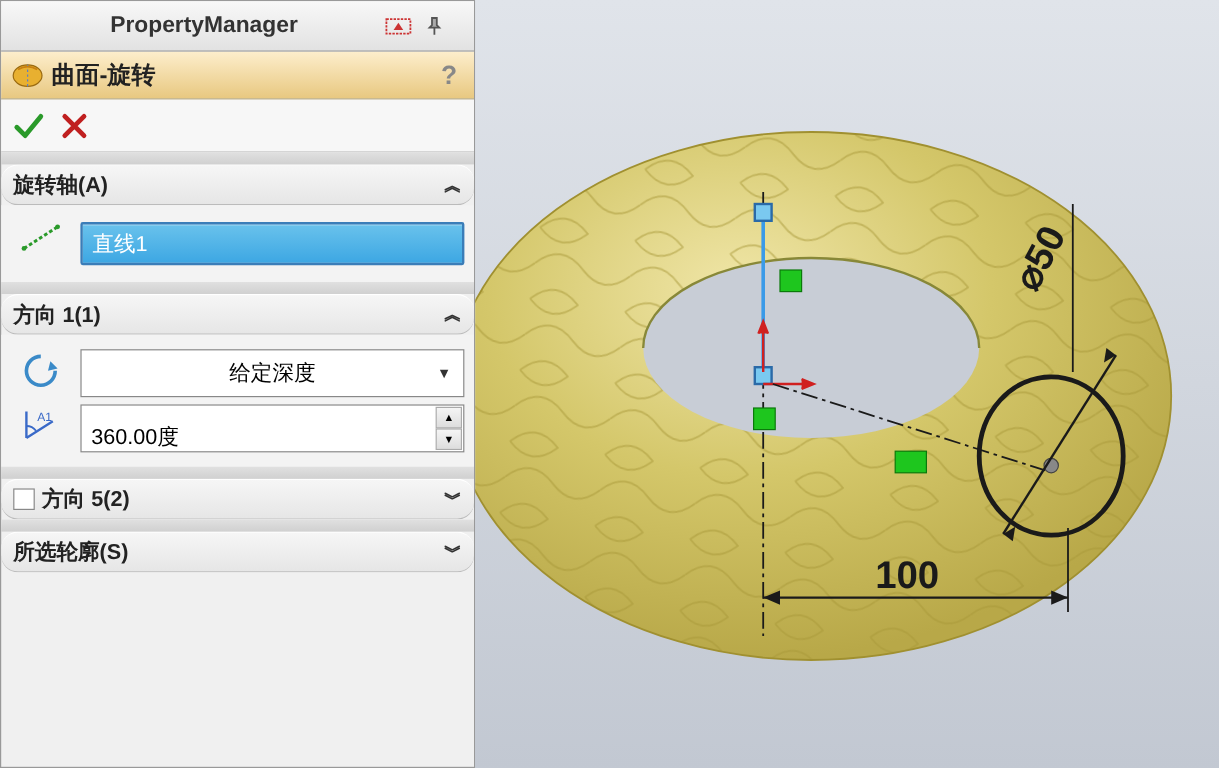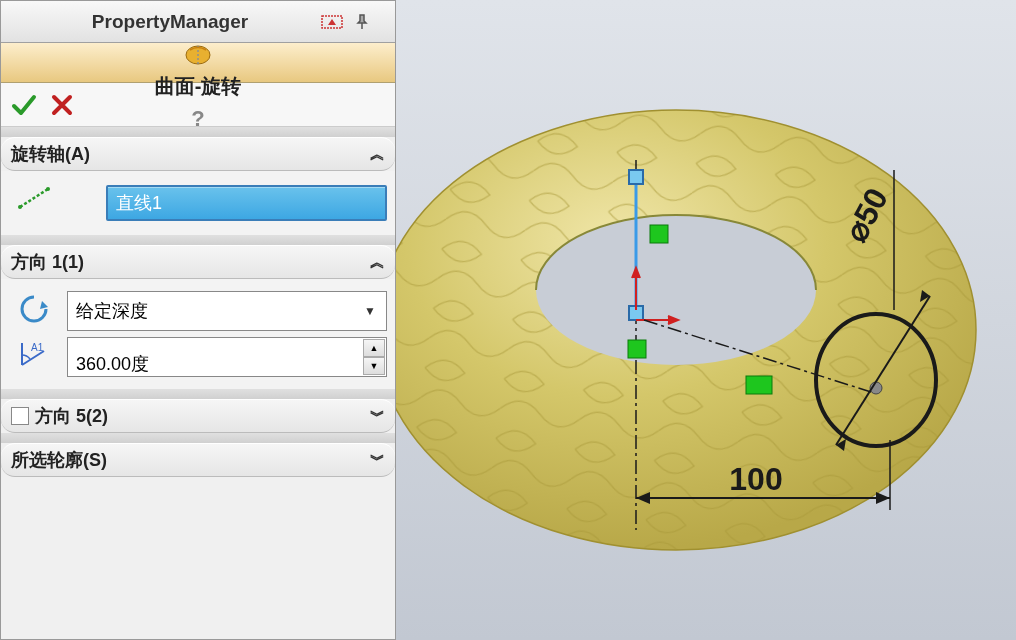--- a/index.html
+++ b/index.html
@@ -48,21 +48,20 @@
       justify-content: center;
     }
     .feature-row {
       height: 40px;
       background: linear-gradient(to bottom, #fdeecc, #e8c880);
       border-bottom: 1px solid #b0a070;
       display: flex;
       align-items: center;
       padding: 0 8px;
       gap: 6px;
-      flex-direction: column;
     }
     .feature-icon {
       width: 28px;
       height: 28px;
       display: flex;
       align-items: center;
       justify-content: center;
     }
     .feature-title {
       flex: 1;
@@ -136,32 +135,32 @@
       height: 36px;
       border: 2px solid #3a7db8;
       background: linear-gradient(to bottom, #69c2ec, #3da7e3);
       color: #fff;
       font-size: 18px;
       padding: 0 8px;
       display: flex;
       align-items: center;
       box-shadow: inset 0 1px 0 rgba(255,255,255,0.4);
       border-radius: 2px;
-      margin-left: 39px;
     }
     .dropdown {
       flex: 1;
       height: 40px;
       border: 1px solid #888;
       background: #fff;
       font-size: 18px;
       padding: 0 8px;
       display: flex;
       align-items: center;
       position: relative;
+      justify-content: center;
     }
     .dropdown::after {
       content: "▼";
       position: absolute;
       right: 10px;
       font-size: 12px;
       color: #333;
     }
     .spin-input {
       flex: 1;

